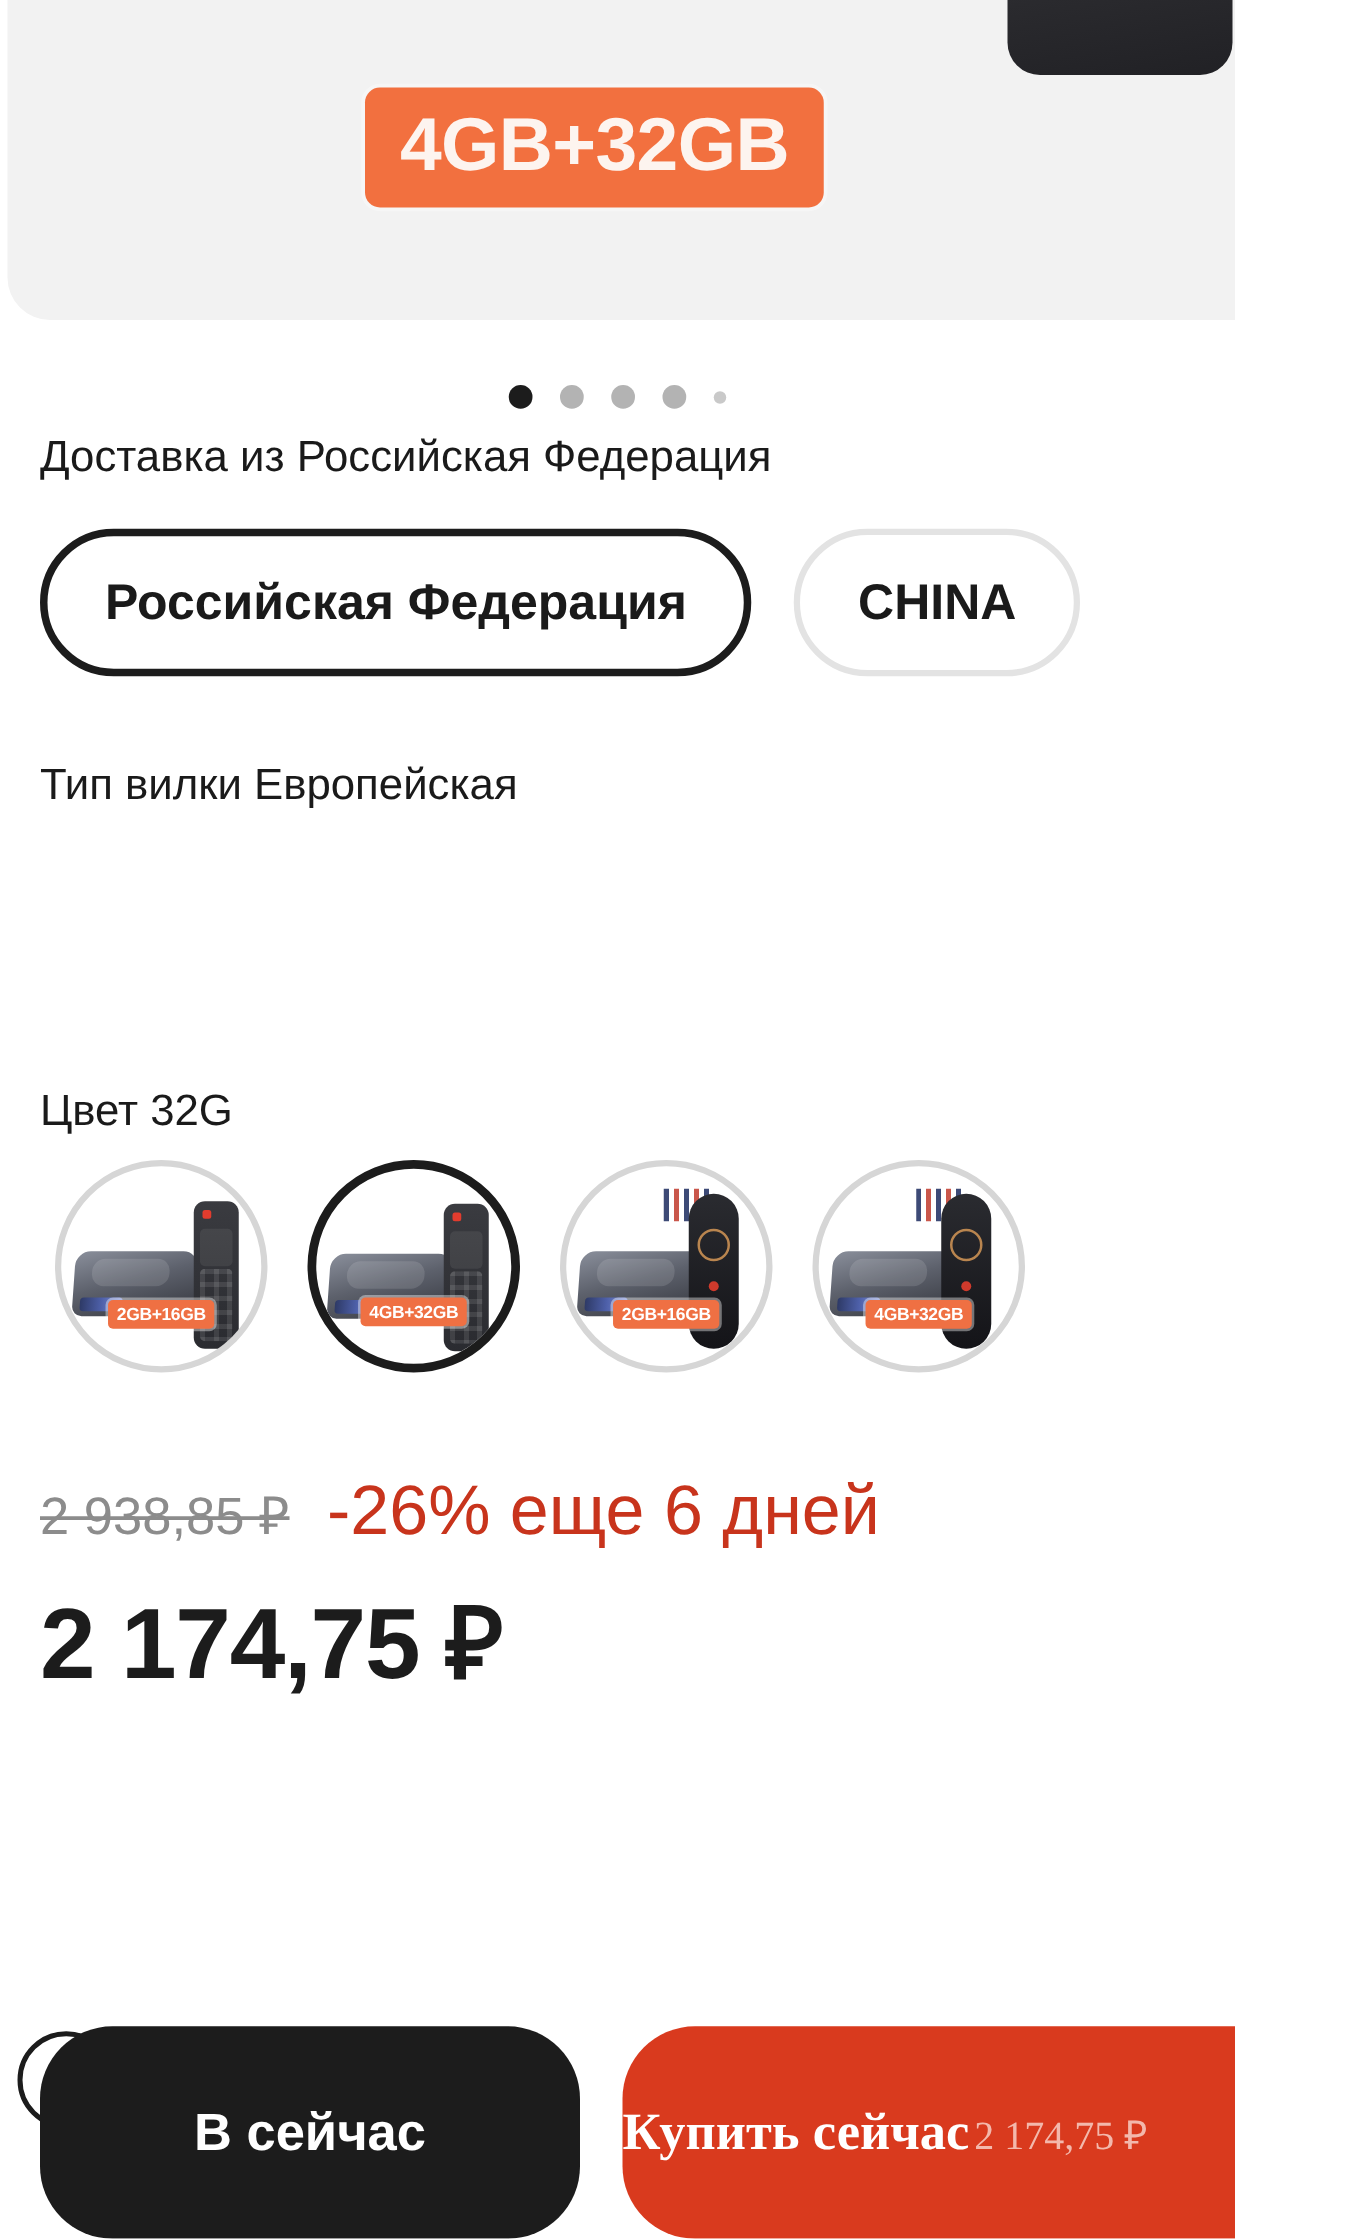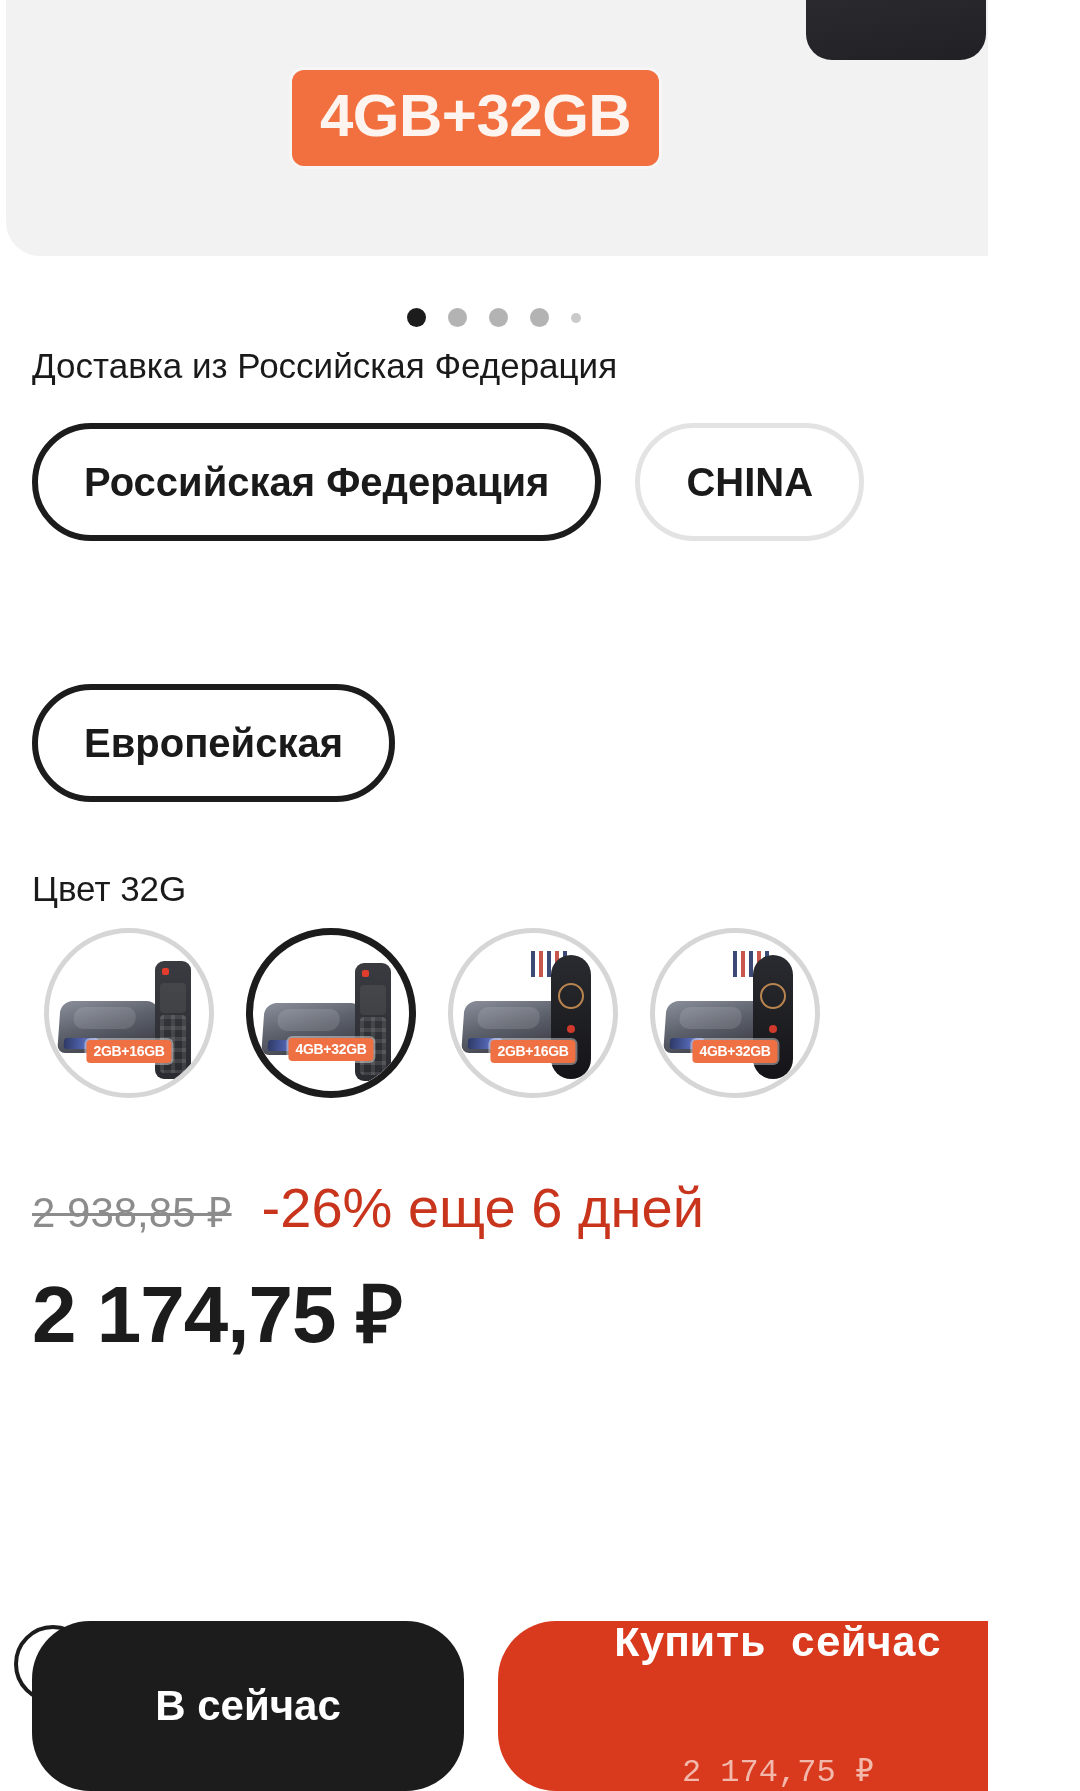--- a/index.html
+++ b/index.html
@@ -355,27 +355,27 @@
   .btn-buy {
     position: absolute;
     left: 498px;
     top: 1621px;
     width: 560px;
     height: 170px;
     background: #d93a1e;
     border-radius: 58px;
     color: #ffffff;
     display: flex;
-    flex-direction: column;
-    align-items: center;
-    justify-content: space-between;
+    flex-direction: row;
+    align-items: center;
+    justify-content: flex-start;
     gap: 4px;
     z-index: 2;
     border: none;
-    font-family: Liberation Mono, monospace;
+    font-family: Liberation Serif, serif;
   }
   .btn-buy .t1 { font-size: 42px; font-weight: 700; }
   .btn-buy .t2 { font-size: 32px; font-weight: 400; color: #f3b8ac; }
 
   .share-handle {
     position: absolute;
     left: 1044px;
     top: 1618px;
     width: 58px;
     height: 58px;
@@ -405,23 +405,23 @@
     <span class="dot tiny"></span>
   </div>
 
   <div class="section-label" style="top:346px;">Доставка из Российская Федерация</div>
 
   <div class="chip-row" style="top:423px;">
     <div class="chip selected">Российская Федерация</div>
     <div class="chip">CHINA</div>
   </div>
 
+  <div class="section-label" style="top:608px;">Тип вилки Европейская</div>
 
   <div class="chip-row" style="top:684px;">
-    <div class="chip selected">Европейская</div>
   </div>
 
   <div class="section-label" style="top:869px;">Цвет 32G</div>
 
   <div class="swatch-row" style="top:928px;gap:32px;">
 
     <div class="swatch">
       <div class="sw-art">
         <div class="sw-tvbox"></div>
         <div class="sw-remote">

